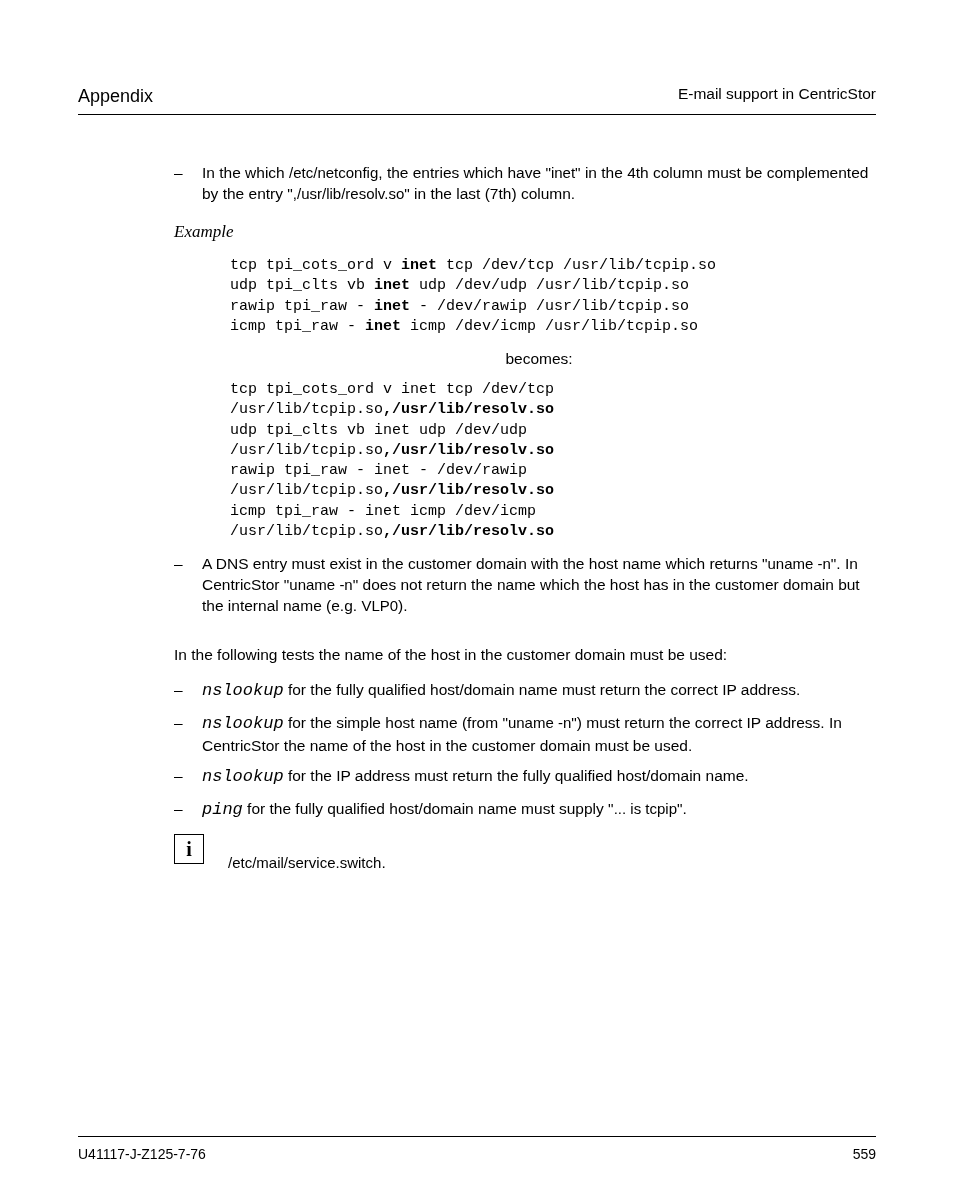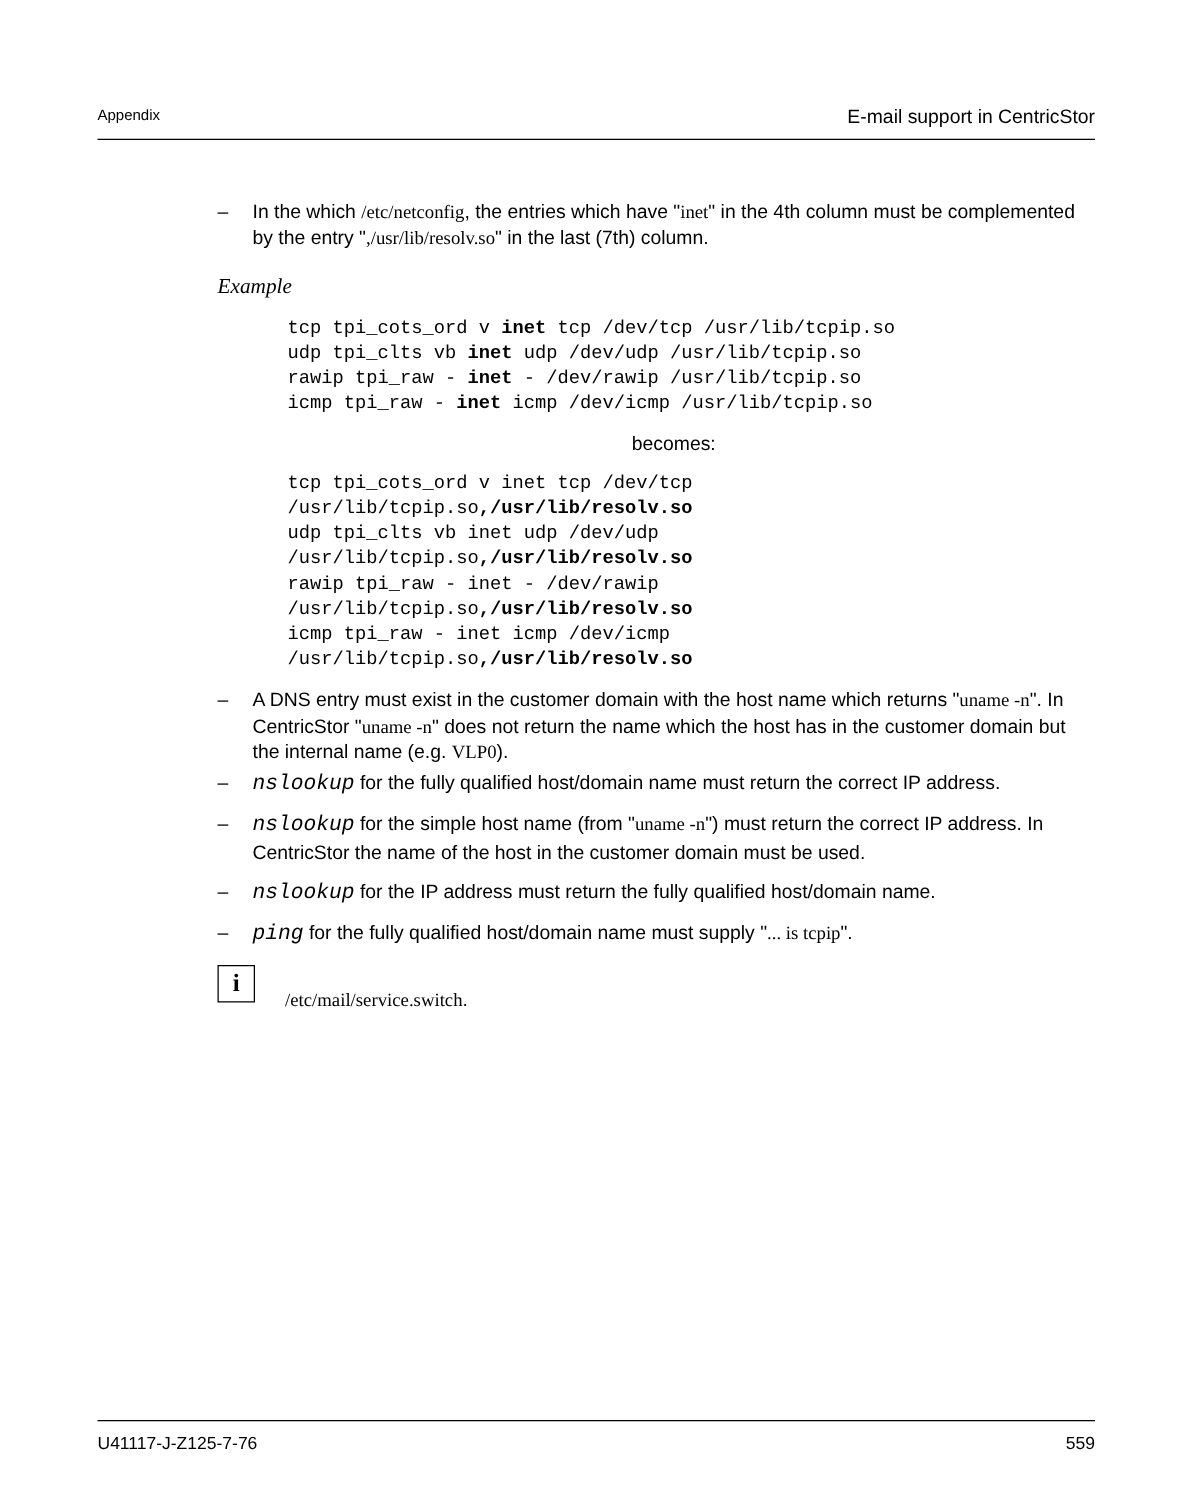--- a/index.html
+++ b/index.html
@@ -18,34 +18,34 @@
     padding: 84px 78px 40px 78px;
     position: relative;
   }
   .header {
     display: flex;
     justify-content: space-between;
     border-bottom: 1px solid #000;
     padding-bottom: 6px;
     margin-bottom: 48px;
   }
-  .header-left { font-size: 12px; }
+  .header-left { font-size: 18px; }
   .header-right { font-size: 15.5px; font-weight: normal; }
   .content { padding-left: 96px; }
   .bullet-item {
     display: flex;
     margin-bottom: 4px;
   }
   .bullet-item .dash {
     width: 28px;
     flex-shrink: 0;
   }
   .bullet-item .text { flex: 1; }
   .mono {
-    font-family: Liberation Serif, serif;
+    font-family: Liberation Sans, sans-serif;
     font-size: 15px;
   }
   .italic { font-style: italic; font-family: Liberation Mono, monospace; font-size: 17px; }
   .example-label {
     font-style: italic;
     font-family: "Times New Roman", serif;
     font-size: 17px;
     margin: 16px 0 12px 0;
   }
   .sub1 { margin-left: 28px; }
@@ -117,20 +117,21 @@
 
     <div class="code-block" id="codeblock2"><div><span>tcp tpi_cots_ord v inet tcp /dev/tcp</span></div><div><span>/usr/lib/tcpip.so</span><span style="font-weight: bold;">,/usr/lib/resolv.so</span></div><div><span>udp tpi_clts vb inet udp /dev/udp</span></div><div><span>/usr/lib/tcpip.so</span><span style="font-weight: bold;">,/usr/lib/resolv.so</span></div><div><span>rawip tpi_raw - inet - /dev/rawip</span></div><div><span>/usr/lib/tcpip.so</span><span style="font-weight: bold;">,/usr/lib/resolv.so</span></div><div><span>icmp tpi_raw - inet icmp /dev/icmp</span></div><div><span>/usr/lib/tcpip.so</span><span style="font-weight: bold;">,/usr/lib/resolv.so</span></div></div>
 
     <div class="bullet-item" style="margin-top:10px;">
       <div class="dash">–</div>
       <div class="text">
         <span>A DNS entry must exist in the customer domain with the host name which returns "</span><span class="mono">uname -n</span><span>". In CentricStor "</span><span class="mono">uname -n</span><span>" does not return the name which the host has in the customer domain but the internal name (e.g. </span><span class="mono">VLP0</span><span>).</span>
       </div>
     </div>
 
+    <div class="para" style="margin-top:28px;">In the following tests the name of the host in the customer domain must be used:</div>
 
     <div id="tests-list">
         <div class="bullet-item" style="margin-bottom: 10px;">
           <div class="dash">–</div>
           <div class="text"><span class="italic">nslookup</span><span> for the fully qualified host/domain name must return the correct IP address.</span></div>
         </div>
         <div class="bullet-item" style="margin-bottom: 10px;">
           <div class="dash">–</div>
           <div class="text"><span class="italic">nslookup</span><span> for the simple host name (from "</span><span class="mono">uname -n</span><span>") must return the correct IP address. In CentricStor the name of the host in the customer domain must be used.</span></div>
         </div>

